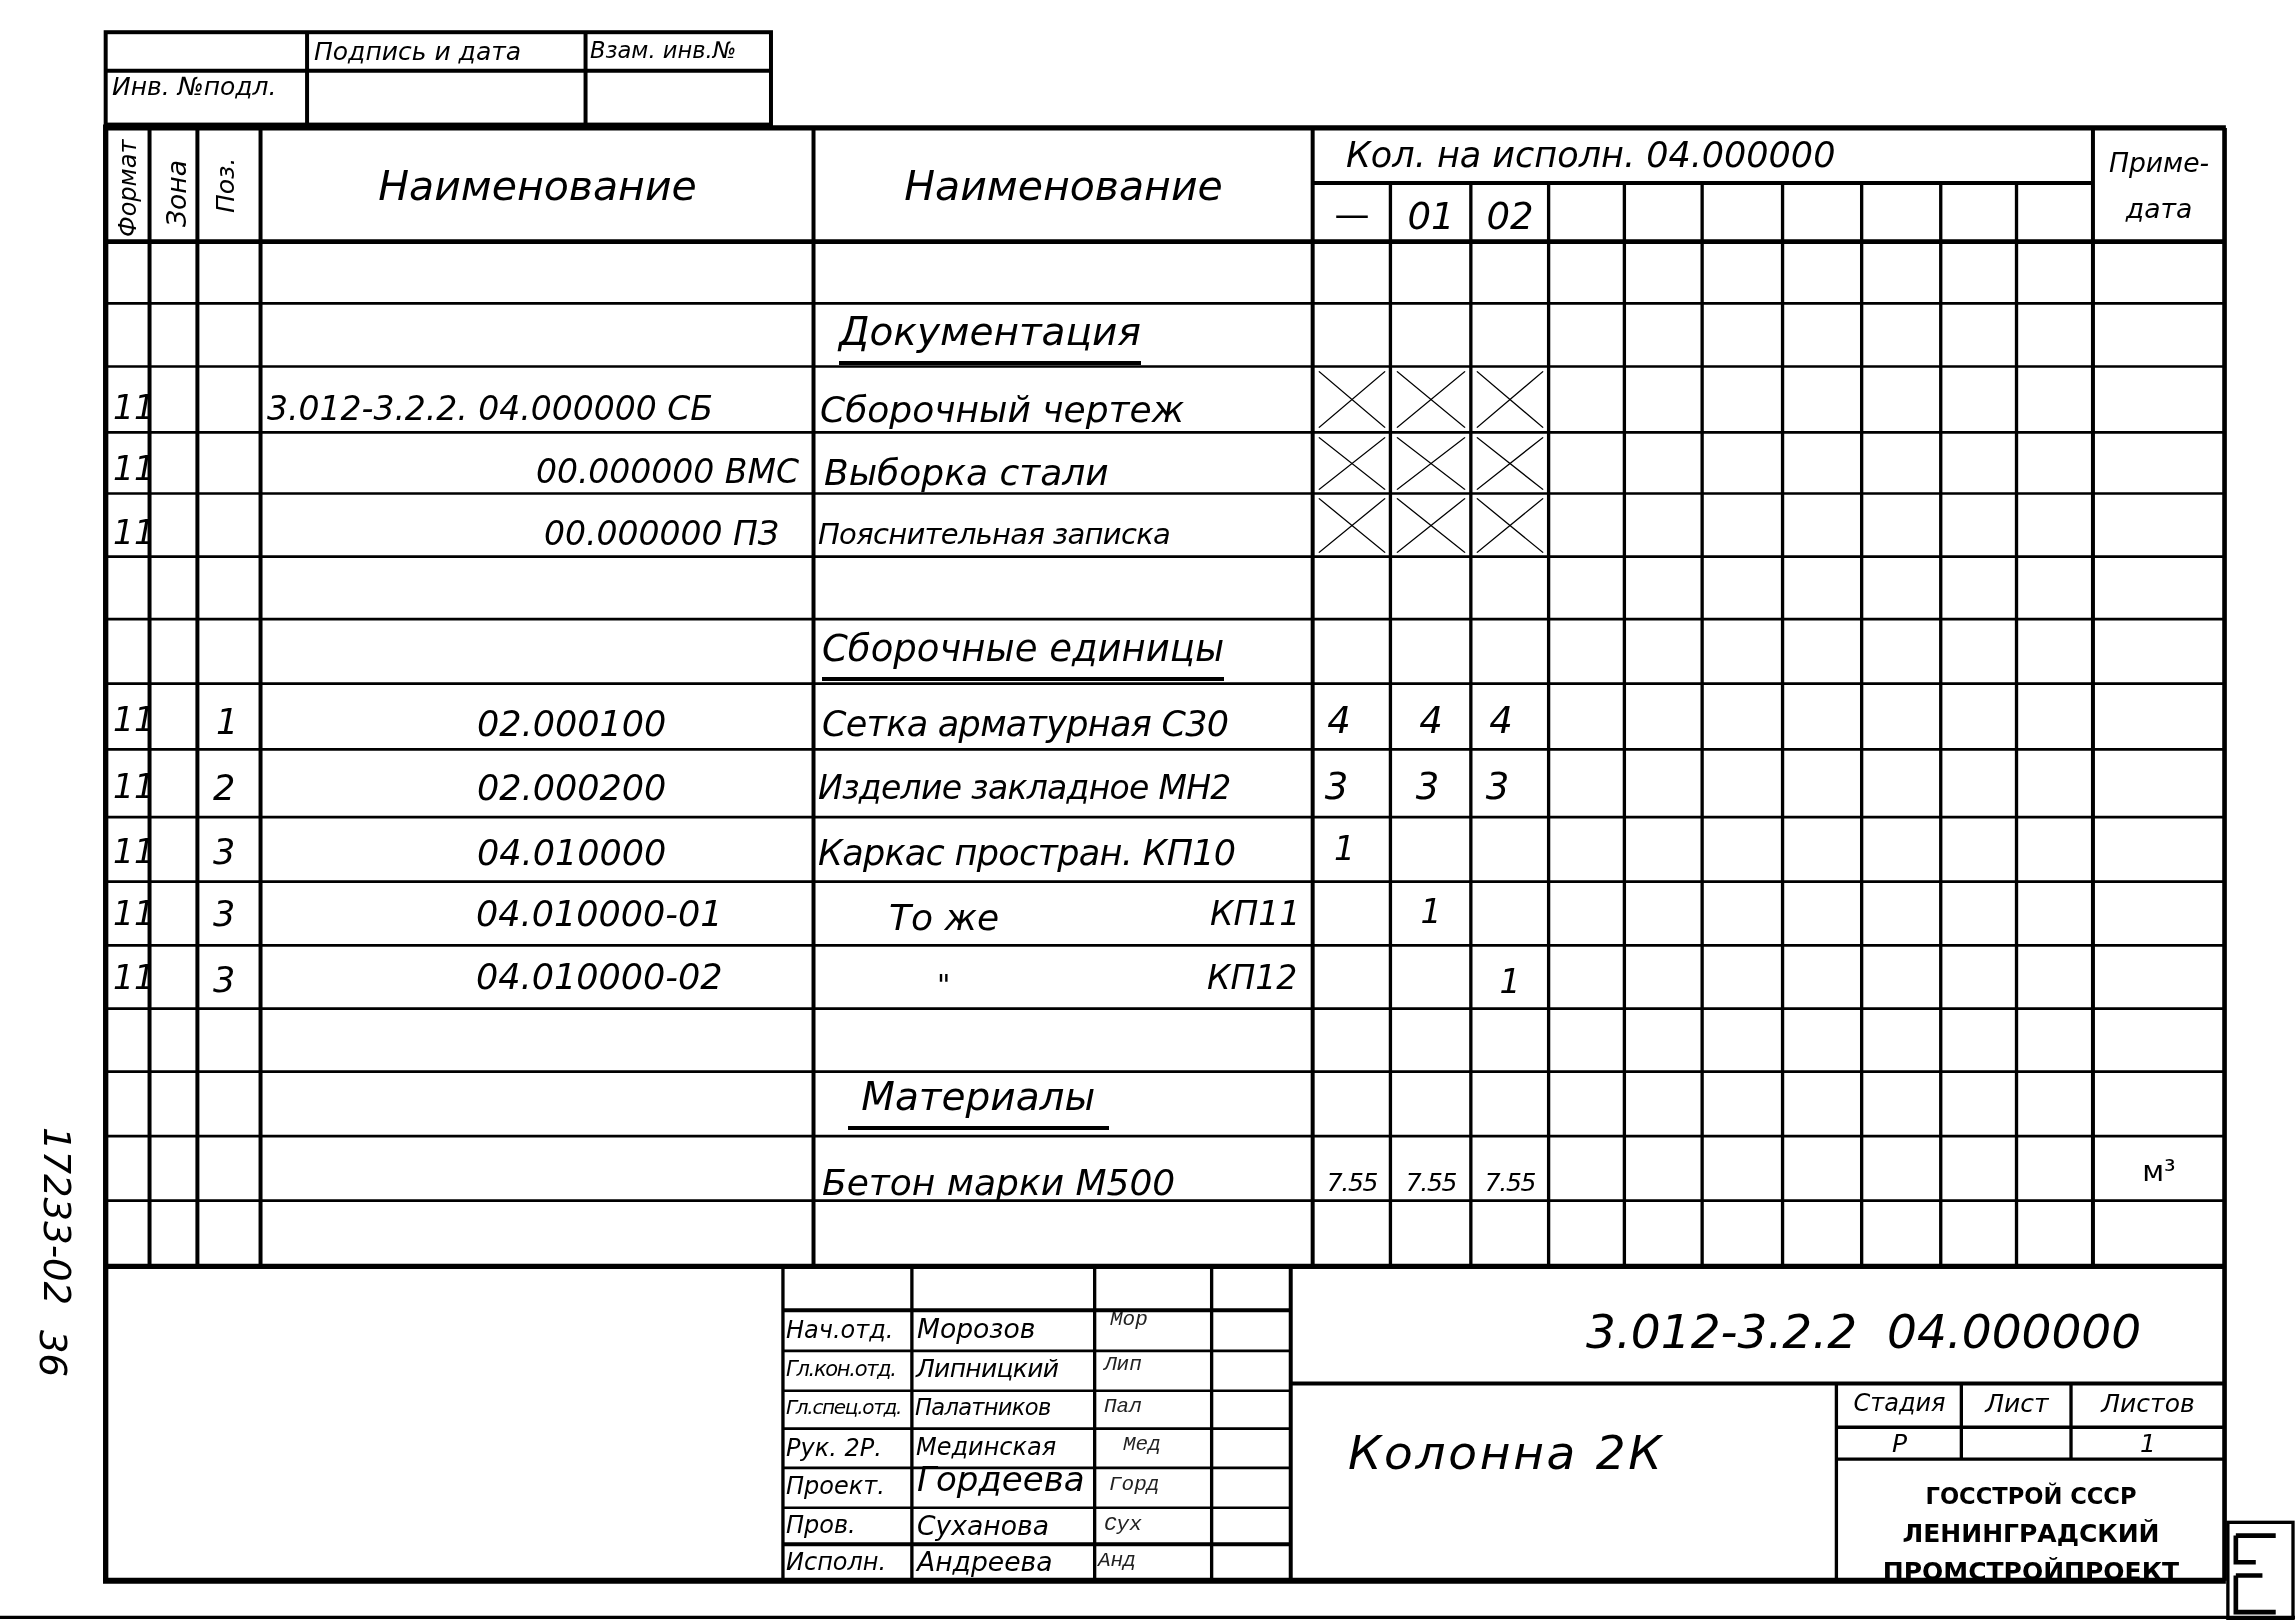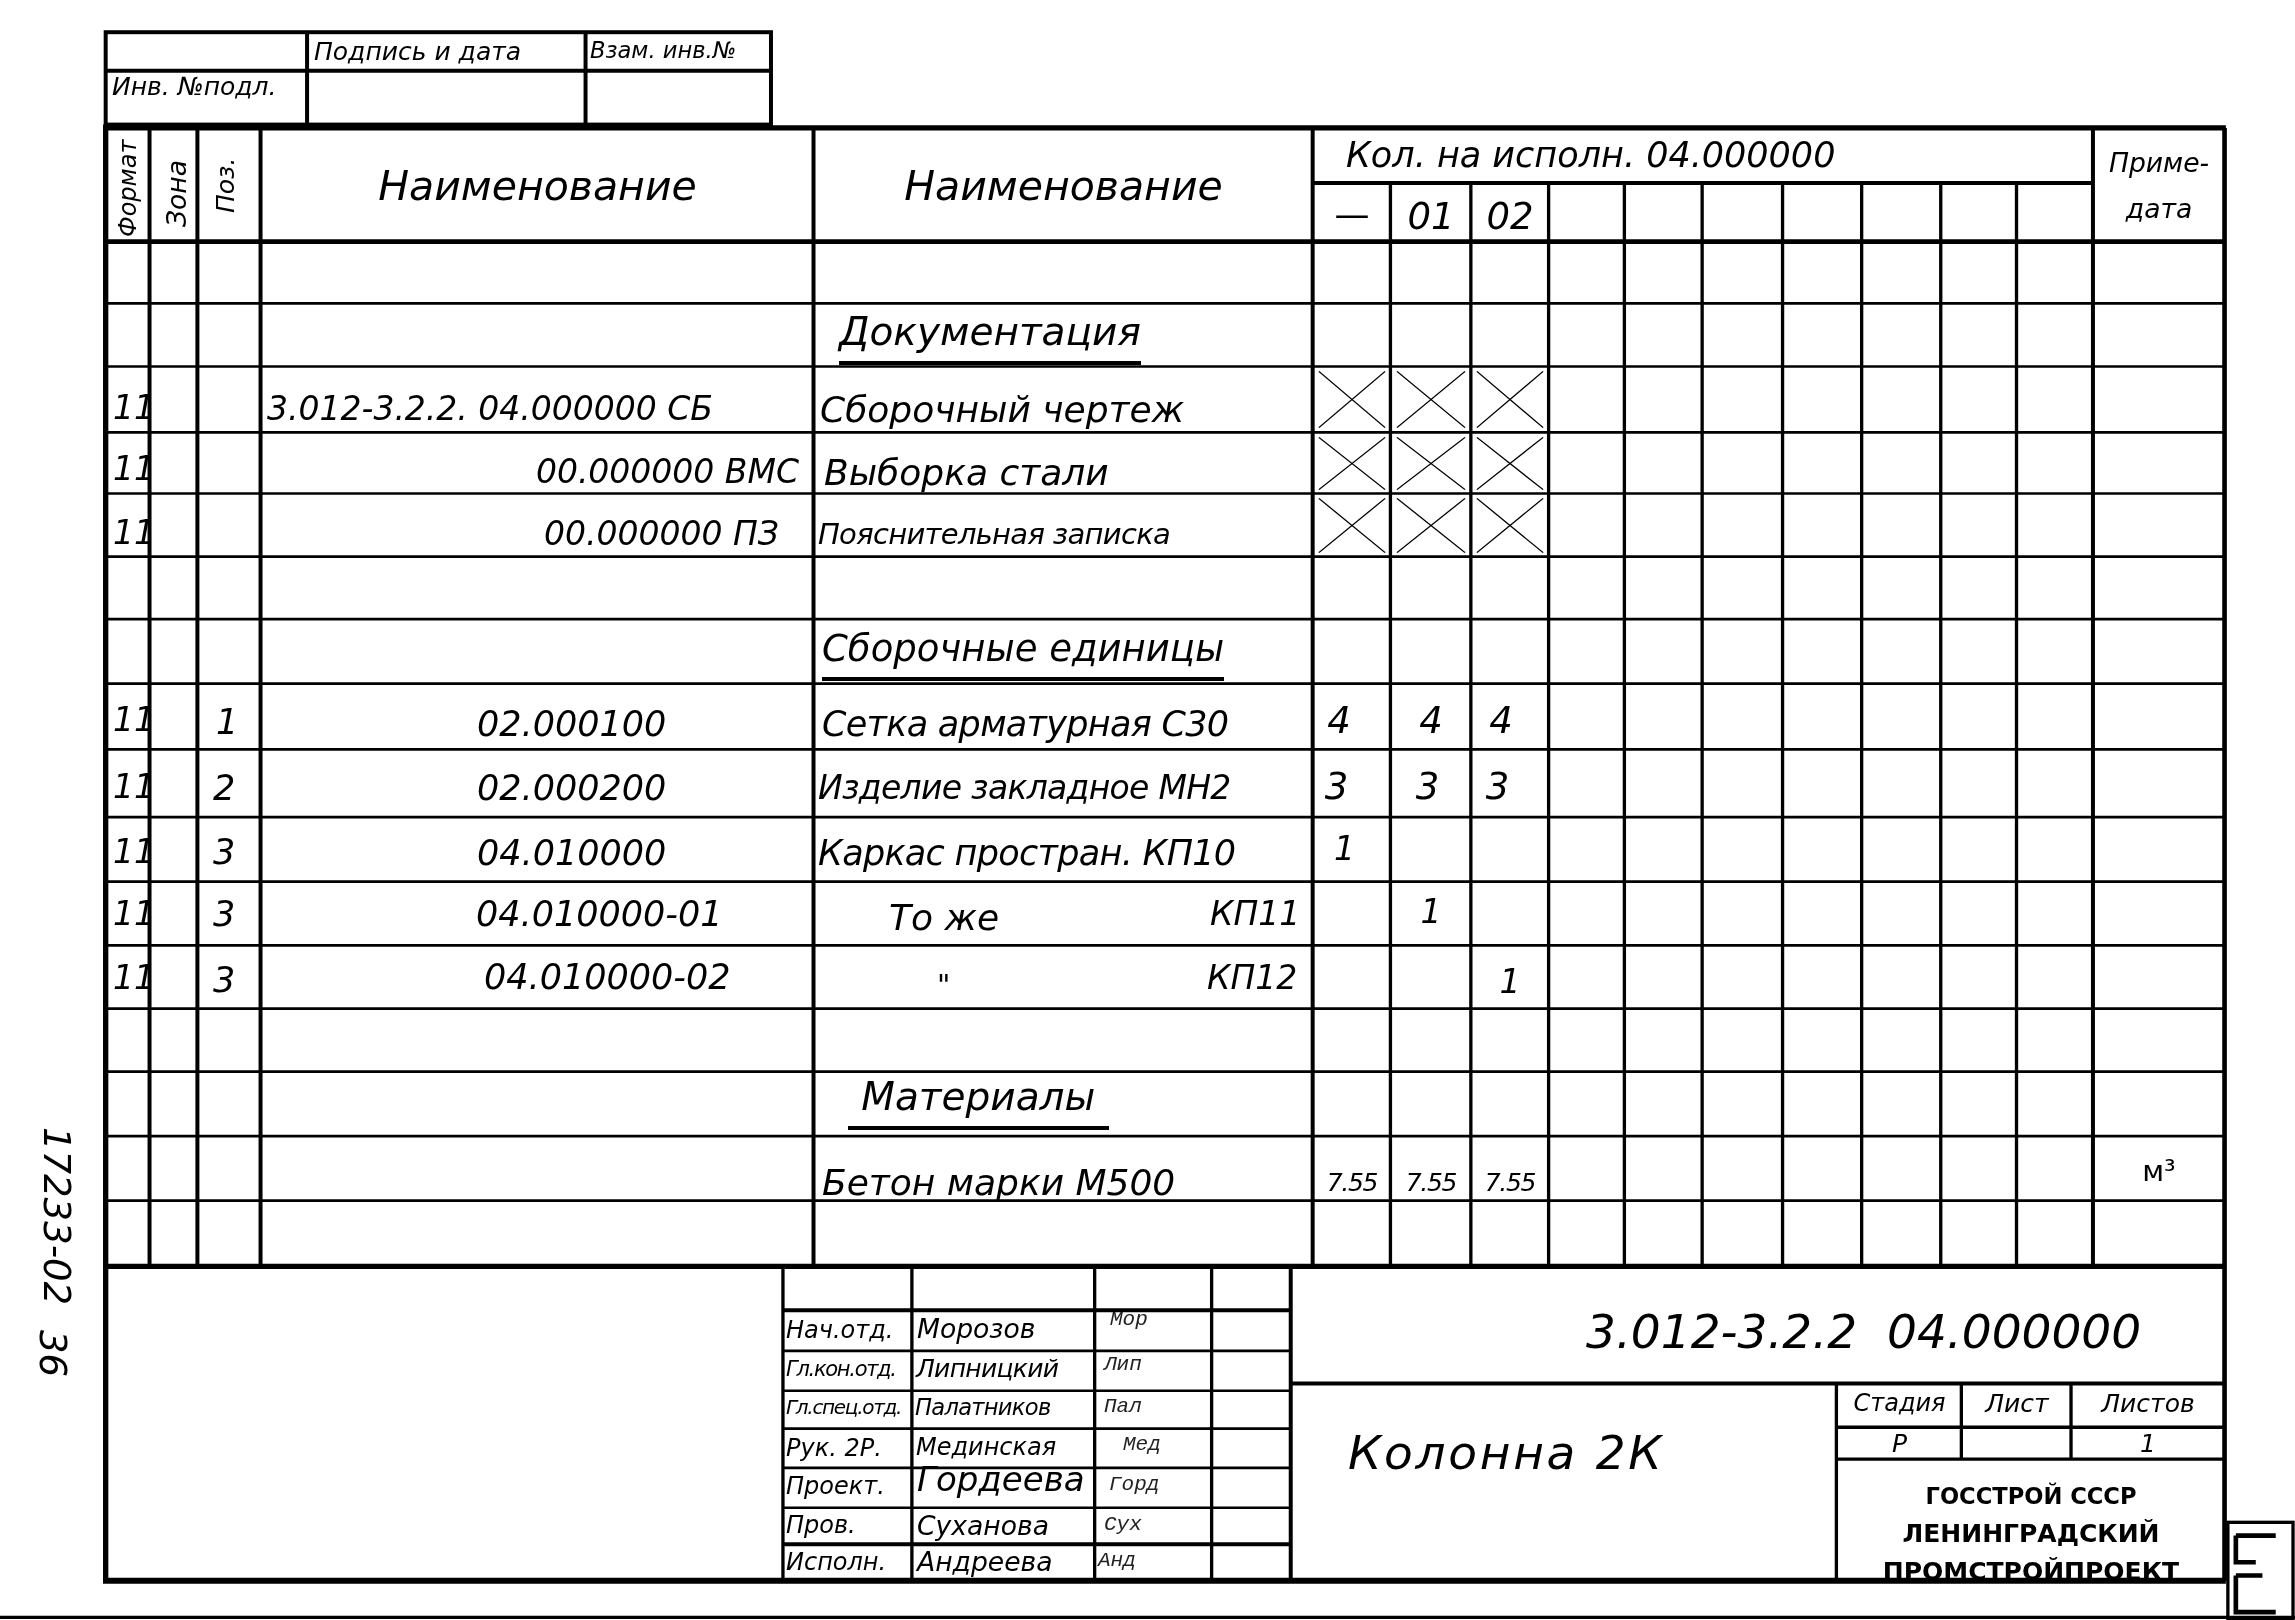--- a/index.html
+++ b/index.html
@@ -215,21 +215,21 @@
   <div class="t" style="left:213px; top:897px; font-size:35px;">3</div>
   <div class="t" style="left:476px; top:897px; font-size:35px;">04.010000-01</div>
   <div class="t" style="left:889px; top:900px; font-size:36px;">То же</div>
   <div class="t" style="left:1210px; top:897px; font-size:33px;">КП11</div>
   <div class="t c" style="left:1313px; width:78px; top:895px; font-size:33px;"></div>
   <div class="t c" style="left:1391px; width:80px; top:895px; font-size:33px;">1</div>
   <div class="t c" style="left:1471px; width:78px; top:895px; font-size:33px;"></div>
 
   <div class="t" style="left:113px; top:961px; font-size:33px;">11</div>
   <div class="t" style="left:213px; top:963px; font-size:35px;">3</div>
-  <div class="t" style="left:476px; top:960px; font-size:35px;margin-left:8px;">04.010000-02</div>
+  <div class="t" style="left:476px; top:960px; font-size:35px;">04.010000-02</div>
   <div class="t" style="left:937px; top:971px; font-size:29px;">"</div>
   <div class="t" style="left:1207px; top:961px; font-size:33px;">КП12</div>
   <div class="t c" style="left:1313px; width:78px; top:965px; font-size:33px;"></div>
   <div class="t c" style="left:1391px; width:80px; top:965px; font-size:33px;"></div>
   <div class="t c" style="left:1471px; width:78px; top:965px; font-size:33px;">1</div>
 
   <div class="t" style="left:848px; top:1077px; font-size:39px;">
     <span class="ul" style="padding-left:13.3px; padding-right:13.3px;margin-top:48px;">Материалы</span>
   </div>
 

